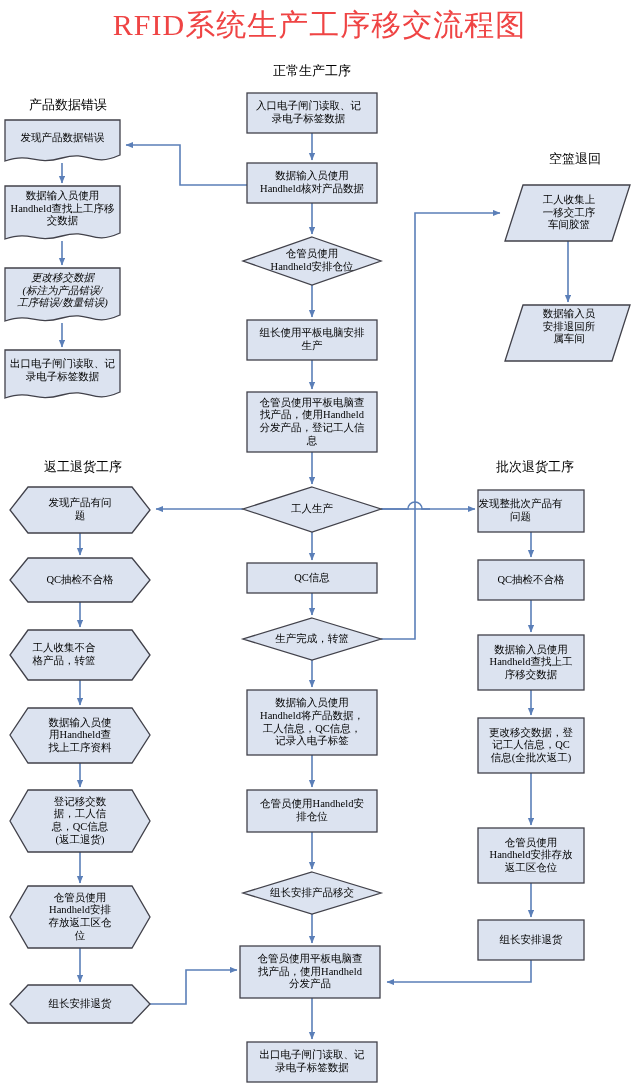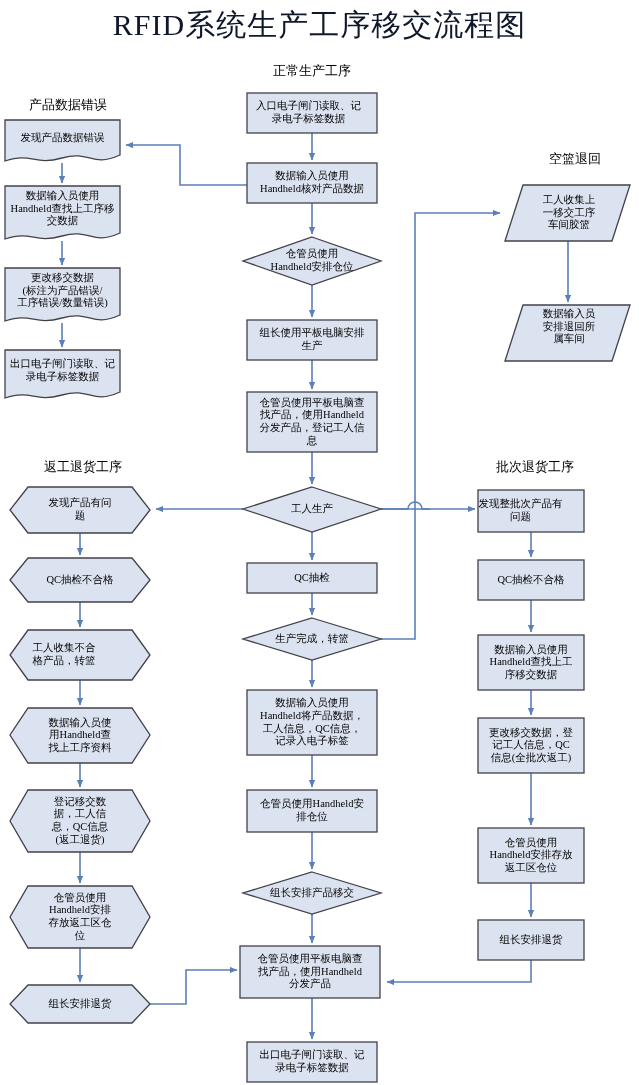--- a/index.html
+++ b/index.html
@@ -36,21 +36,21 @@
     text-align:center;
     color:#000;
     white-space:nowrap;
   }
   #title{
     position:absolute;
     left:0;top:5px;width:639px;
     text-align:center;
     font-size:30px;
     letter-spacing:1px;
-    color:#0f172a;
+    color:#ef4444;
     font-family:"Liberation Serif","DejaVu Serif",serif;
   }
 </style>
 </head>
 <body>
 
 <div id="canvas">
 
   <div id="title">RFID系统生产工序移交流程图</div>
 
@@ -160,40 +160,40 @@
 Handheld核对产品数据</div>
   <div class="nodelabel" style="left:243px;top:237px;width:138px;height:48px;">仓管员使用
 Handheld安排仓位</div>
   <div class="nodelabel" style="left:247px;top:320px;width:130px;height:40px;border-radius:16px;">组长使用平板电脑安排
 生产</div>
   <div class="nodelabel" style="left:247px;top:392px;width:130px;height:60px;">仓管员使用平板电脑查
 找产品，使用Handheld
 分发产品，登记工人信
 息</div>
   <div class="nodelabel" style="left:243px;top:487px;width:138px;height:45px;">工人生产</div>
-  <div class="nodelabel" style="left:247px;top:563px;width:130px;height:30px;">QC抽检</div>
+  <div class="nodelabel" style="left:247px;top:563px;width:130px;height:30px;">QC信息</div>
   <div class="nodelabel" style="left:243px;top:618px;width:138px;height:42px;">生产完成，转篮</div>
   <div class="nodelabel" style="left:245px;top:690px;width:134px;height:65px;">数据输入员使用
 Handheld将产品数据，
 工人信息，QC信息，
 记录入电子标签</div>
   <div class="nodelabel" style="left:245px;top:790px;width:134px;height:42px;">仓管员使用Handheld安
 排仓位</div>
   <div class="nodelabel" style="left:243px;top:872px;width:138px;height:42px;">组长安排产品移交</div>
   <div class="nodelabel" style="left:240px;top:946px;width:140px;height:52px;">仓管员使用平板电脑查
 找产品，使用Handheld
 分发产品</div>
   <div class="nodelabel" style="left:247px;top:1042px;width:130px;height:40px;">出口电子闸门读取、记
 录电子标签数据</div>
 
   <div class="nodelabel" style="left:5px;top:118px;width:115px;height:40px;">发现产品数据错误</div>
   <div class="nodelabel" style="left:3px;top:184px;width:119px;height:50px;">数据输入员使用
 Handheld查找上工序移
 交数据</div>
-  <div class="nodelabel" style="left:3px;top:266px;width:119px;height:50px;">更改移交数据
+  <div class="nodelabel" style="left:3px;top:266px;width:119px;height:50px;font-style:italic;">更改移交数据
 (标注为产品错误/
 工序错误/数量错误)</div>
   <div class="nodelabel" style="left:3px;top:350px;width:119px;height:42px;">出口电子闸门读取、记
 录电子标签数据</div>
 
   <div class="nodelabel" style="left:512px;top:185px;width:114px;height:56px;">工人收集上
 一移交工序
 车间胶篮</div>
   <div class="nodelabel" style="left:512px;top:305px;width:114px;height:44px;">数据输入员
 安排退回所

